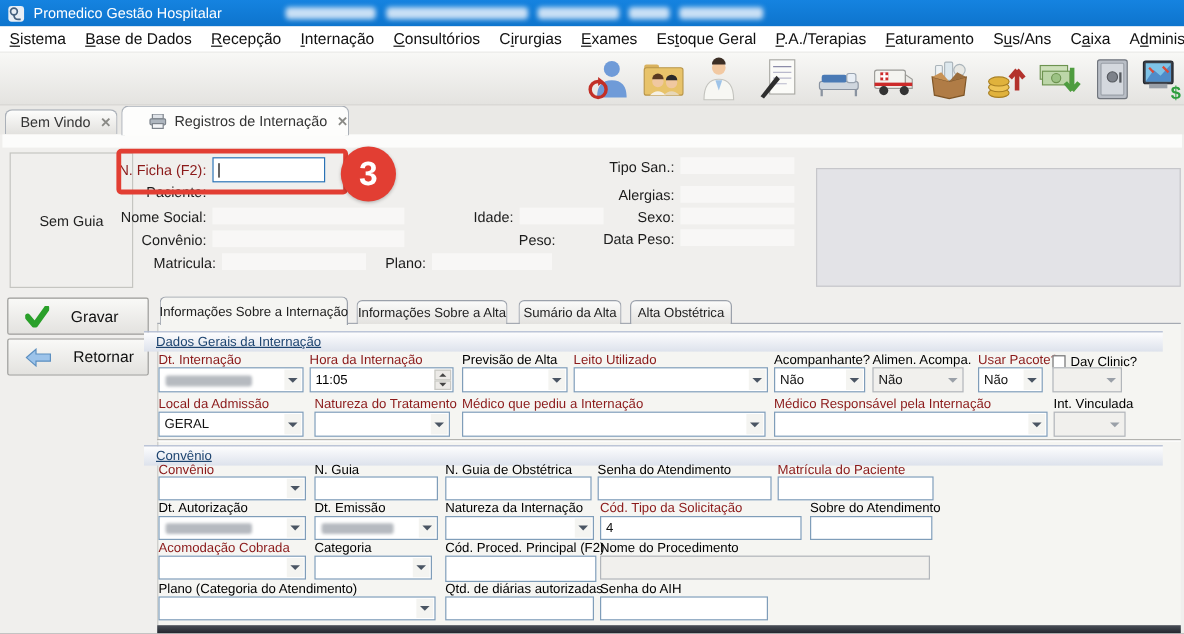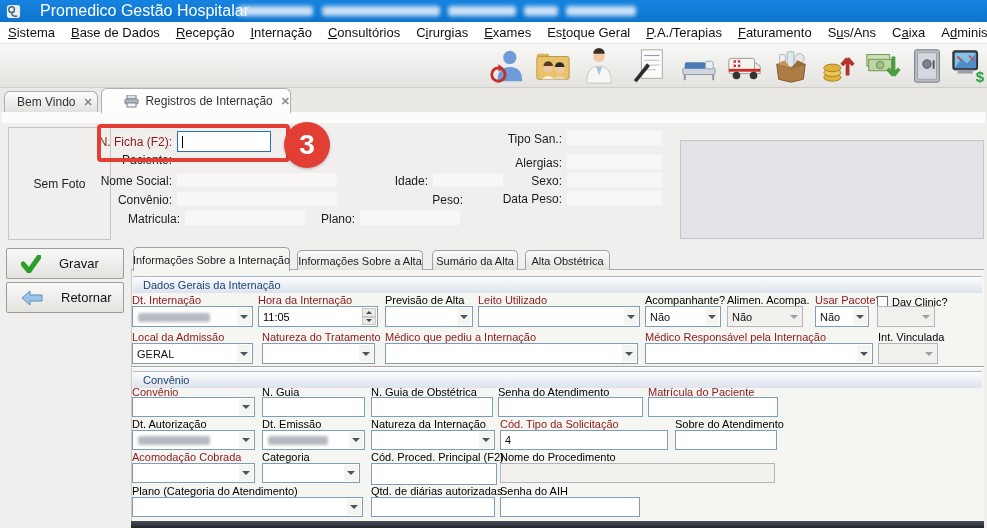--- a/index.html
+++ b/index.html
@@ -4,21 +4,21 @@
 <style>
   * { margin:0; padding:0; box-sizing:border-box; }
   body { background:#888; font-family:"Liberation Sans", sans-serif; }
   #app { position:relative; width:987px; height:528px; background:#f0efed; overflow:hidden;
          font-family:"Liberation Sans", sans-serif; }
 
   
   .titlebar { position:absolute; left:0; top:0; width:987px; height:22px;
               background:linear-gradient(#1583e0,#0d74cd); display:flex; align-items:center; }
   .titlebar .appicon { width:15px; height:15px; margin:0 7px 0 6px; }
-  .titlebar .title { color:#fff; font-size:16px;margin-left:12px; }
+  .titlebar .title { color:#fff; font-size:12px; }
   .tredact { position:absolute; top:6px; height:10px; background:rgba(235,242,250,.85);
              border-radius:3px; filter:blur(2px); }
 
   
   .menubar { position:absolute; left:0; top:22px; width:987px; height:22px; background:#fff;
              display:flex; align-items:center; border-bottom:1px solid #e6e6e4; }
   .mitem { font-size:13px; color:#111; padding:0 8px; white-space:nowrap; cursor:default; }
   .mitem u { text-decoration:underline; }
 
   
@@ -63,23 +63,23 @@
               flex-direction:column; }
   .spin .ud div { flex:1; background:#eceae7; border:1px solid #c9c8c4; display:flex;
                   align-items:center; justify-content:center; }
   .spin .ud i { display:block; width:0; height:0; border-left:3px solid transparent; border-right:3px solid transparent; }
   .spin .up i { border-bottom:3px solid #444; }
   .spin .dn i { border-top:3px solid #444; }
 
   .redact { position:absolute; left:5px; top:6px; height:9px; width:72px; background:#b6bac0;
             border-radius:2px; filter:blur(1.5px); }
 
-  .grpbar { position:absolute; left:133px; width:849px; height:17px;
+  .grpbar { position:absolute; left:120px; width:849px; height:17px;
             background:linear-gradient(#fdfdfe,#dde2ec); border-top:1px solid #aebad2;
-            font-size:11px; color:#1d4470; padding:2px 0 0 10px; }
+            font-size:11px; color:#1d4470; padding:2px 0 0 10px;text-decoration:underline; }
   .hsep { position:absolute; left:131px; width:853px; height:2px;
           border-top:1px solid #a3a3a0; border-bottom:1px solid #fff; }
 
   
   .semfoto { position:absolute; left:8px; top:127px; width:103px; height:113px;
              border:1px solid #c5c5c1; display:flex; align-items:center; justify-content:center;
              font-size:12px; color:#222; }
   .obsbox { position:absolute; left:680px; top:140px; width:304px; height:99px;
             background:#e3e3e7; border:1px solid #c6c6ca; }
   .fichainput { position:absolute; left:177px; top:131px; width:94px; height:21px;
@@ -240,21 +240,21 @@
         <rect x="3" y="8" width="9" height="4" fill="#f4f6f8" stroke="#7d848c"></rect>
       </svg>
       <span>Registros de Internação</span>
       <span class="x">✕</span>
     </div>
   </div>
 
   <div class="pageband"></div>
 
   <div class="semfoto">
-    <span>Sem Foto</span>
+    <span>Sem Guia</span>
   </div>
 
   <span class="plbl req" style="left:52px;top:135px;width:120px">N. Ficha (F2):</span>
   <div class="fichainput">
       <div class="caret"></div>
     </div>
 
   <span class="plbl" style="left:72px;top:153px;width:100px">Paciente:</span>
   <span class="plbl" style="left:72px;top:174px;width:100px">Nome Social:</span>
   <span class="plbl" style="left:72px;top:193px;width:100px">Convênio:</span>

